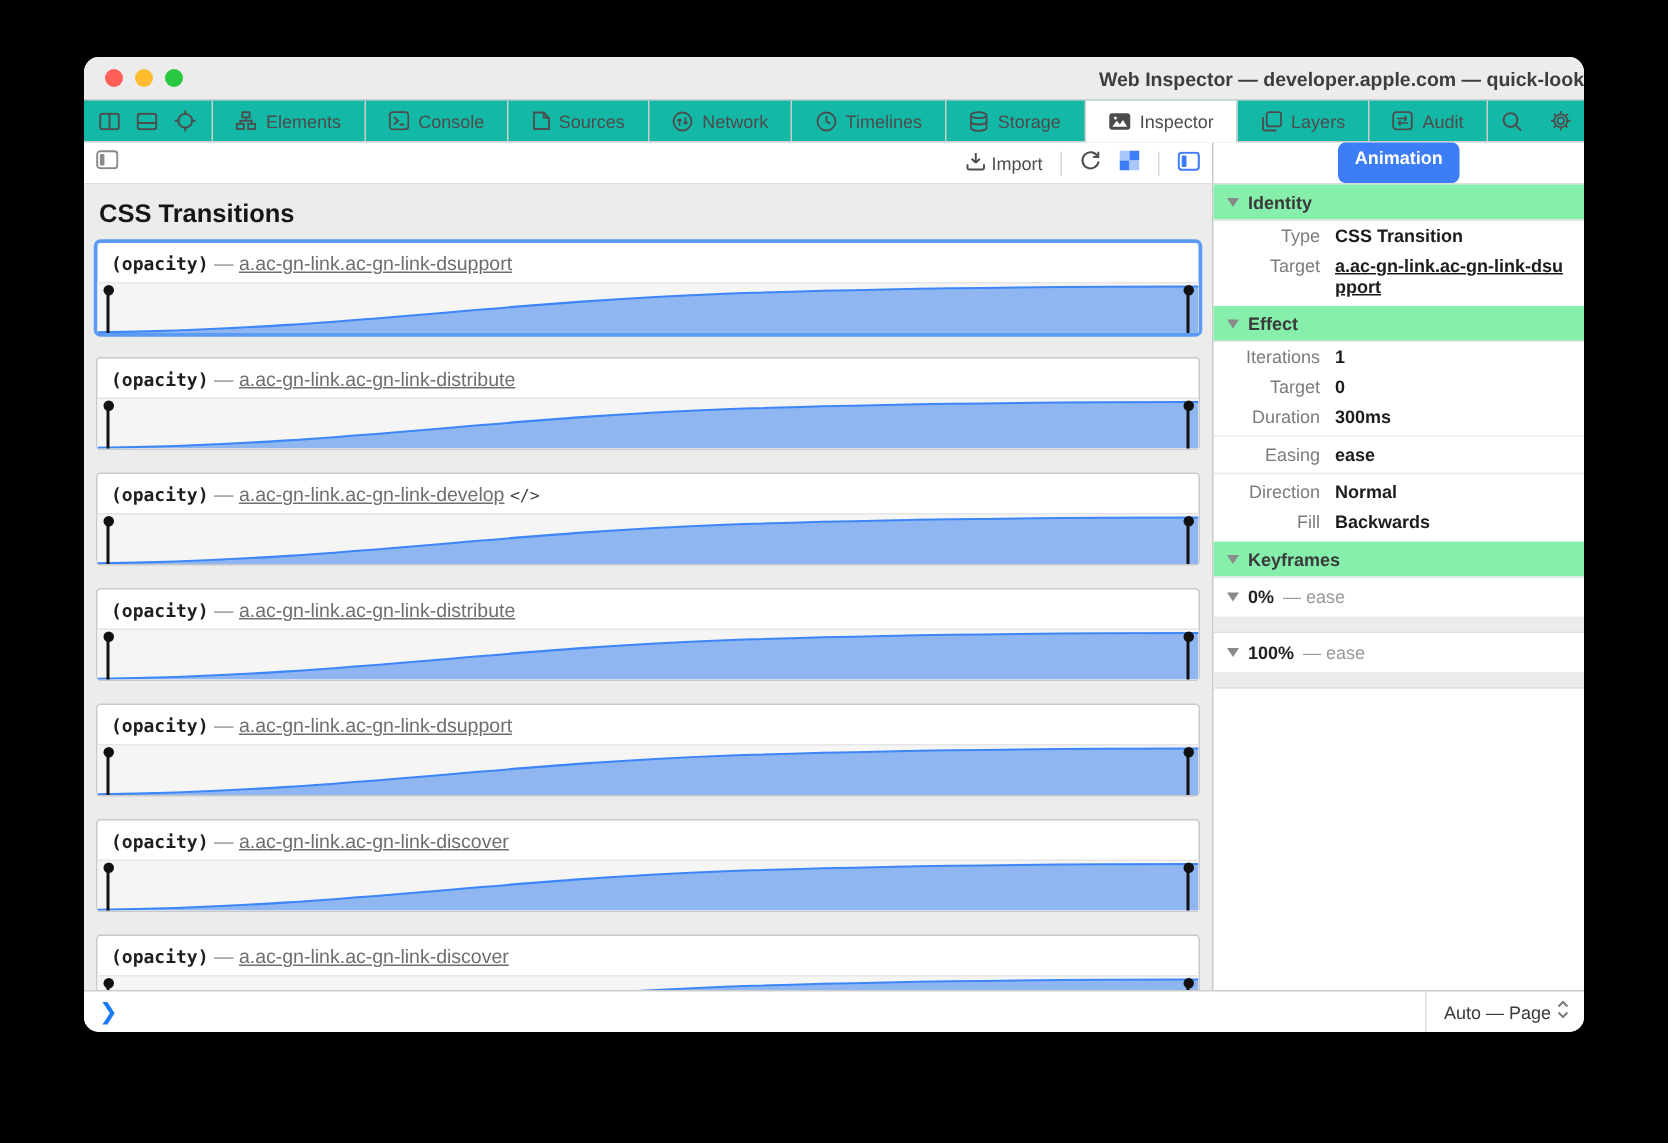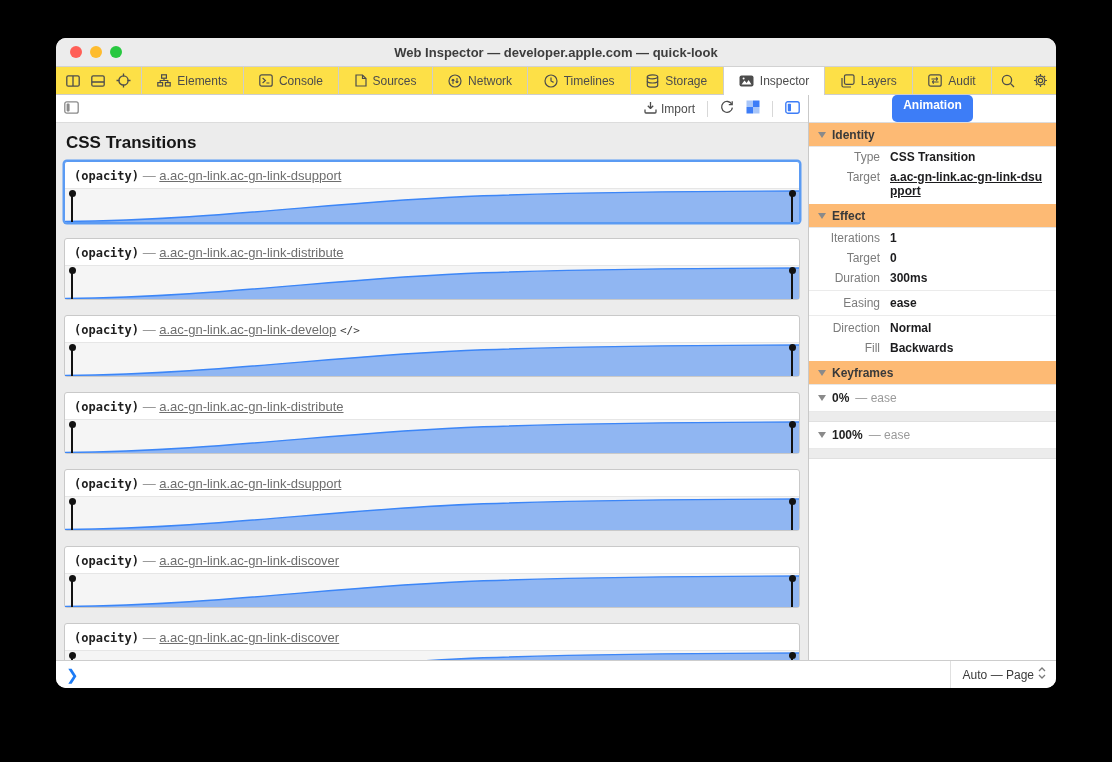--- a/index.html
+++ b/index.html
@@ -8,24 +8,24 @@
 
   .window { position:absolute; left:56px; top:38px; width:1000px; height:650px;
     background:#fff; border-radius:10px; overflow:hidden; display:flex; flex-direction:column;
     box-shadow:0 18px 50px rgba(0,0,0,.65); }
 
   
   .titlebar { flex:0 0 28px; background:#ececec; position:relative; display:flex; align-items:center; }
   .traffic { position:absolute; left:14px; top:8px; display:flex; gap:8px; }
   .light { width:12px; height:12px; border-radius:50%; }
   .light.red { background:#ff5f57; } .light.yellow { background:#febc2e; } .light.green { background:#28c840; }
-  .wintitle { flex:1; text-align:center; font-size:13px; font-weight:700; color:#3d3d3d; }
+  .wintitle { flex:1; text-align:right; font-size:13px; font-weight:700; color:#3d3d3d; }
 
   
-  .tabbar { flex:0 0 29px; background:#fde047; border-top:1px solid #d2d2d2; border-bottom:1px solid #cdcdcd;
+  .tabbar { flex:0 0 29px; background:#14b8a6; border-top:1px solid #d2d2d2; border-bottom:1px solid #cdcdcd;
     display:flex; align-items:stretch; font-size:12px; color:#4c4c4c; }
   .tool-group { display:flex; align-items:center; gap:11px; padding:0 10px; border-right:1px solid #cdcdcd; }
   .tab { flex:1 1 auto; display:flex; align-items:center; justify-content:center; gap:6px;
     border-right:1px solid #cdcdcd; white-space:nowrap; padding:0 6px; position:relative; }
   .tab.active { background:#fff; }
   .tab.active::after { content:''; position:absolute; left:0; right:0; bottom:-1px; height:1px; background:#fff; }
   .tabbar .iconcell { flex:0 0 32px; display:flex; align-items:center; justify-content:center; }
   .tabbar svg, .tool-group svg { display:block; }
 
   
@@ -51,21 +51,21 @@
   .graph { height:34px; background:#f5f5f5; border-top:1px solid #e6e6e6; position:relative; }
   .curve { position:absolute; inset:0; width:100%; height:100%; }
   .marker { position:absolute; top:4px; bottom:0; width:2px; background:#121212; }
   .marker::before { content:''; position:absolute; top:-3px; left:-2.5px; width:7px; height:7px; border-radius:50%; background:#121212; }
   .marker.l { left:6px; } .marker.r { right:6px; }
 
   
   .sidebar { flex:0 0 248px; border-left:1px solid #c9c9c9; background:#fff; display:flex; flex-direction:column; font-size:12px; color:#1d1d1f; }
   .scoperow { flex:0 0 28px; border-bottom:1px solid #dcdcdc; display:flex; justify-content:center; }
   .pill { background:#3d7df7; color:#fff; font-weight:700; font-size:12px; padding:3px 11px; border-radius:5px; }
-  .section-header { display:flex; align-items:center; gap:6px; padding:5px 9px 4px; font-weight:700; color:#3a3a3a; background:#fdba74; border-bottom:1px solid #e6e6e6; }
+  .section-header { display:flex; align-items:center; gap:6px; padding:5px 9px 4px; font-weight:700; color:#3a3a3a; background:#86efac; border-bottom:1px solid #e6e6e6; }
   .tri { width:0; height:0; border-left:4.5px solid transparent; border-right:4.5px solid transparent; border-top:6px solid #8a8a8a; flex:0 0 auto; }
   .drow { display:flex; padding:3px 9px; line-height:14px; }
   .dlabel { flex:0 0 72px; text-align:right; color:#7c7c7c; padding-right:10px; }
   .dvalue { flex:1; min-width:0; font-weight:600; color:#1c1c1e; }
   .dvalue.link { text-decoration:underline; word-break:break-all; }
   .hairline { border-top:1px solid #ebebeb; margin:2px 0; }
   .kfrow { display:flex; align-items:center; gap:6px; padding:6px 9px; border-bottom:1px solid #e9e9e9; }
   .kf-pct { font-weight:700; color:#222; }
   .kf-ease { color:#9a9a9a; }
   .kf-gap { height:10px; background:#ececec; border-bottom:1px solid #e0e0e0; }

